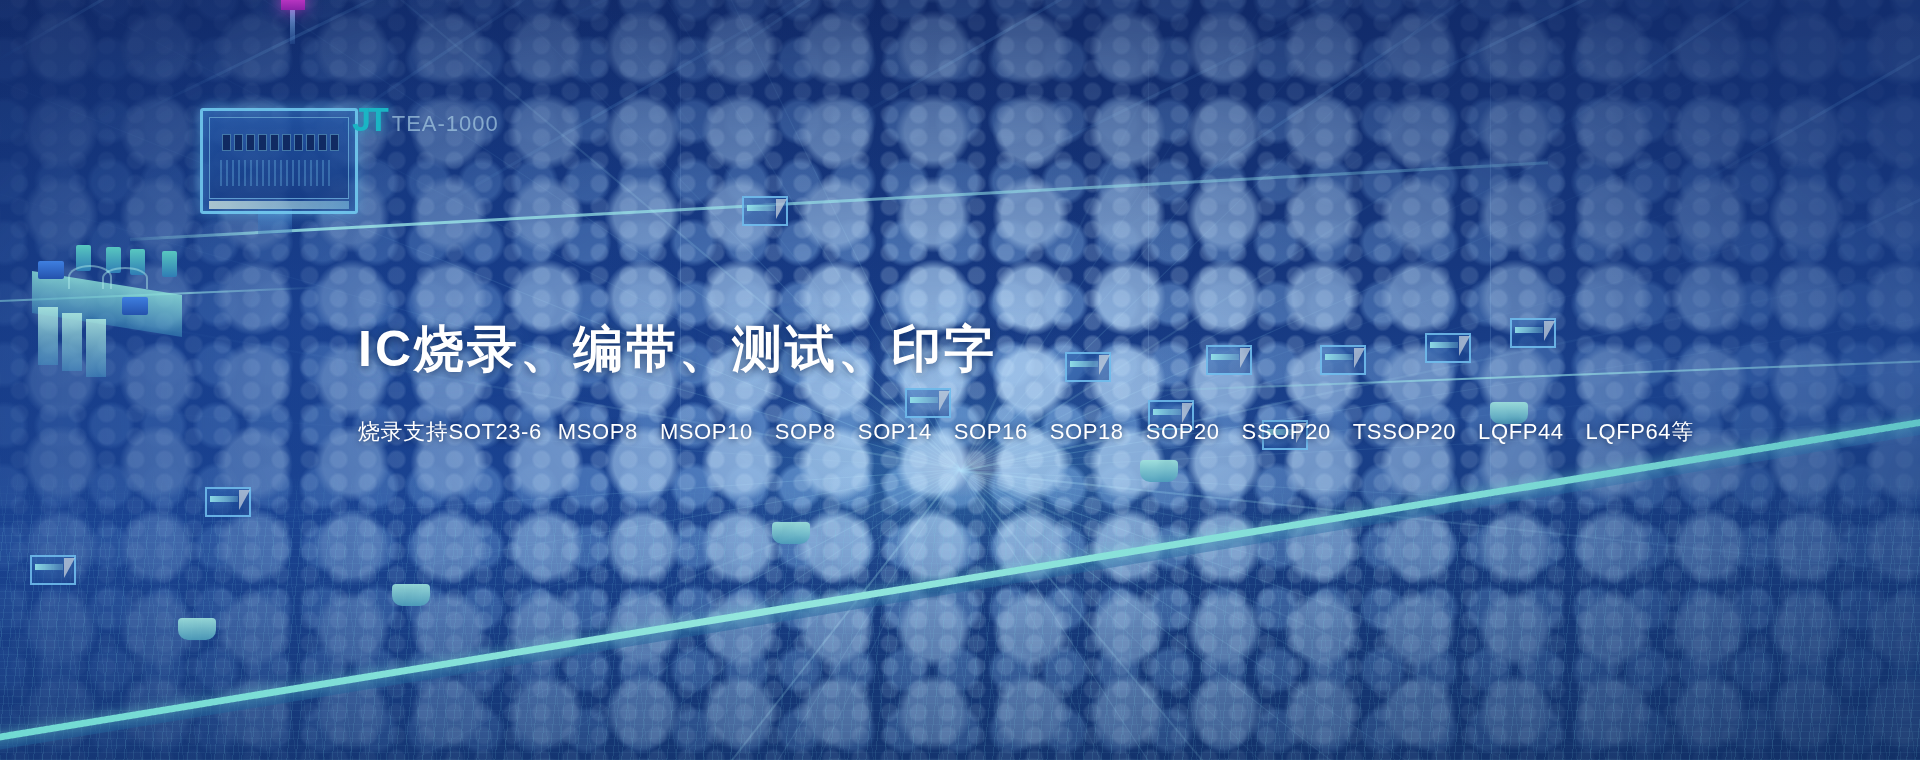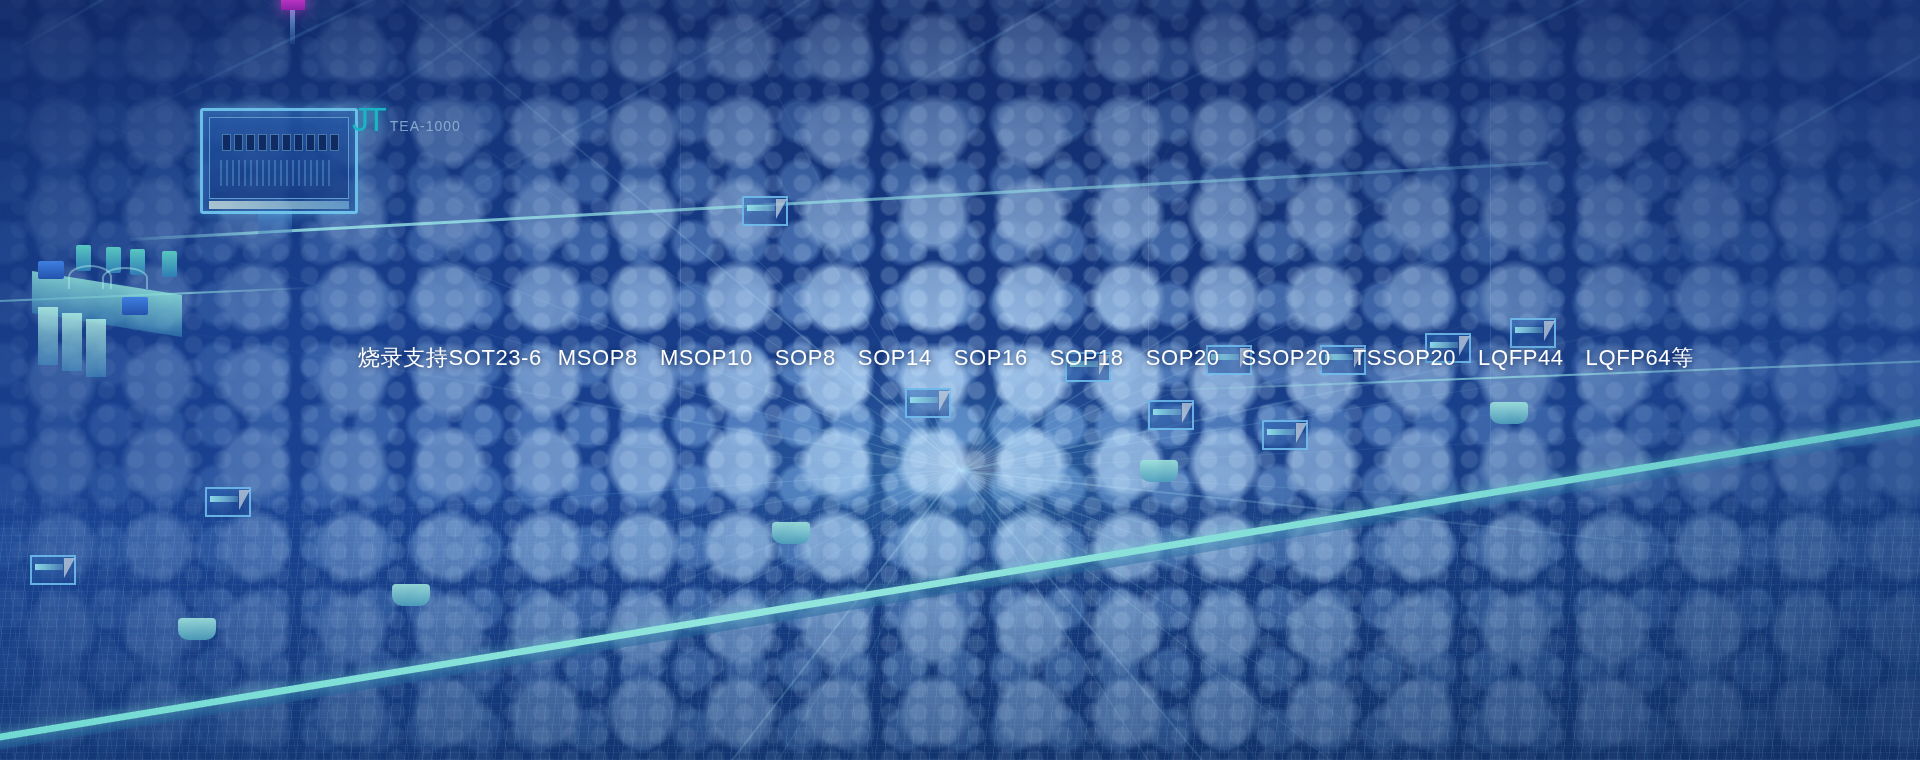--- a/index.html
+++ b/index.html
@@ -118,35 +118,35 @@
     border-bottom:20px solid transparent;}
 
   
   .fixture{position:absolute;left:281px;top:-6px;width:24px;height:16px;
     background:linear-gradient(180deg,#d23fd0,#8a22a8);box-shadow:0 0 16px rgba(215,70,210,.8);}
   .fixture-pole{position:absolute;left:290px;top:8px;width:5px;height:36px;
     background:linear-gradient(180deg, rgba(130,185,240,.8), rgba(90,150,220,.15));}
 
   
   .brand{position:absolute;left:352px;top:100px;display:flex;align-items:baseline;gap:6px;}
-  .brand-logo{font-size:34px;font-weight:normal;color:#1ab5c4;letter-spacing:-3px;
+  .brand-logo{font-size:34px;font-weight:bold;color:#1ab5c4;letter-spacing:-3px;
     text-shadow:0 0 10px rgba(30,195,210,.55);}
-  .brand-model{font-size:14px;color:#9fc4de;letter-spacing:1px;opacity:.75;}
+  .brand-model{font-size:22px;color:#9fc4de;letter-spacing:1px;opacity:.75;}
 
   
   .content{position:absolute;left:358px;top:318px;width:1300px;}
   .title{
     margin:0;
     font-size:50px;line-height:62px;font-weight:bold;color:#ffffff;
     letter-spacing:3px;
     text-shadow:0 2px 10px rgba(5,25,70,.75), 0 0 26px rgba(130,200,255,.35);
   }
   .sub{margin:0;color:#ffffff;font-size:22px;line-height:39px;letter-spacing:.6px;
     text-shadow:0 1px 6px rgba(5,25,70,.85);white-space:nowrap;}
-  .sub.l1{margin-top:20px;}
+  .sub.l1{margin-top:32px;}
   .sub .pkg{margin-left:22px;}
   .sub .pkg:first-of-type{margin-left:16px;}
 
   
   .vline{position:absolute;top:0;width:1px;height:760px;
     background:linear-gradient(180deg, rgba(150,200,245,0), rgba(150,200,245,.22) 35%, rgba(150,200,245,0));}
 </style>
 </head>
 <body>
 
@@ -293,20 +293,21 @@
 
   <div class="rail-shadow"></div>
   <div class="rail"></div>
   <div class="rail-foot" style="left:178px;top:618px"></div>
   <div class="rail-foot" style="left:392px;top:584px"></div>
   <div class="rail-foot" style="left:772px;top:522px"></div>
   <div class="rail-foot" style="left:1140px;top:460px"></div>
   <div class="rail-foot" style="left:1490px;top:402px"></div>
 
   <div class="content">
+    <h1 class="title">IC烧录、编带、测试、印字</h1>
 
     <p class="sub l1">
       <span>烧录支持SOT23-6</span><span id="pkg-list"><span class="pkg">MSOP8</span><span class="pkg">MSOP10</span><span class="pkg">SOP8</span><span class="pkg">SOP14</span><span class="pkg">SOP16</span><span class="pkg">SOP18</span><span class="pkg">SOP20</span><span class="pkg">SSOP20</span><span class="pkg">TSSOP20</span><span class="pkg">LQFP44</span><span class="pkg">LQFP64等</span></span>
     </p>
 
 
   </div>
 
 </div>
 

